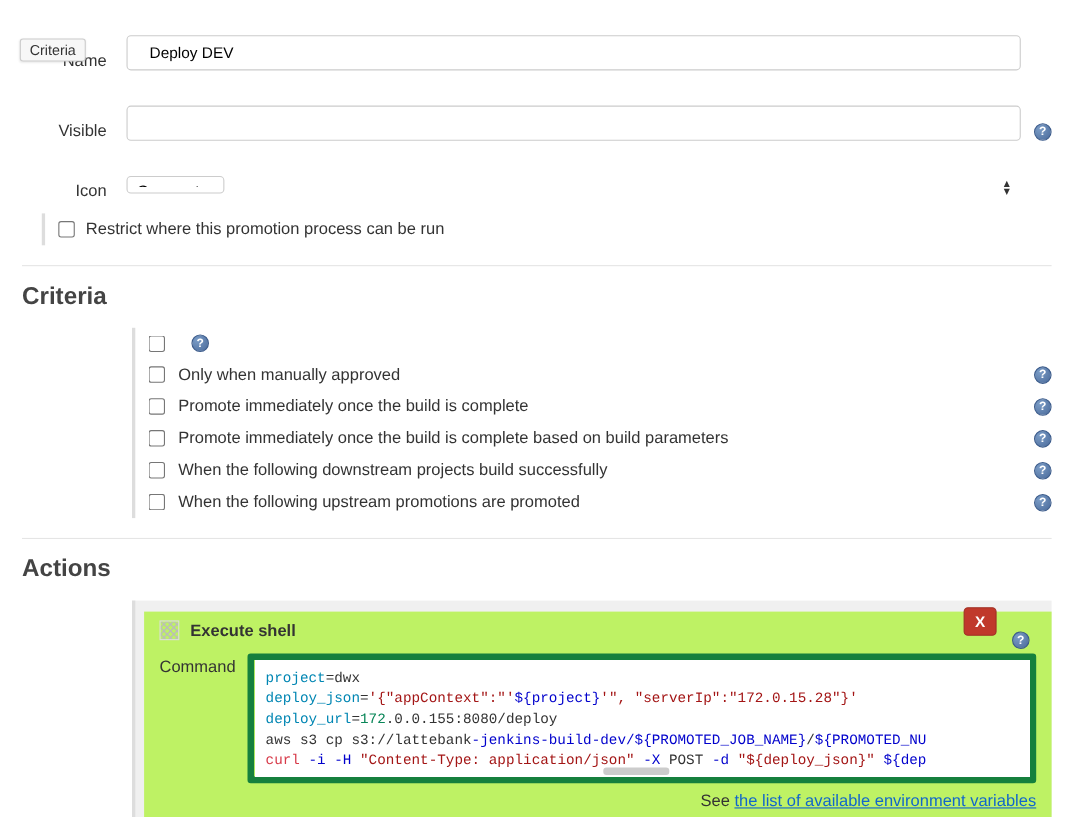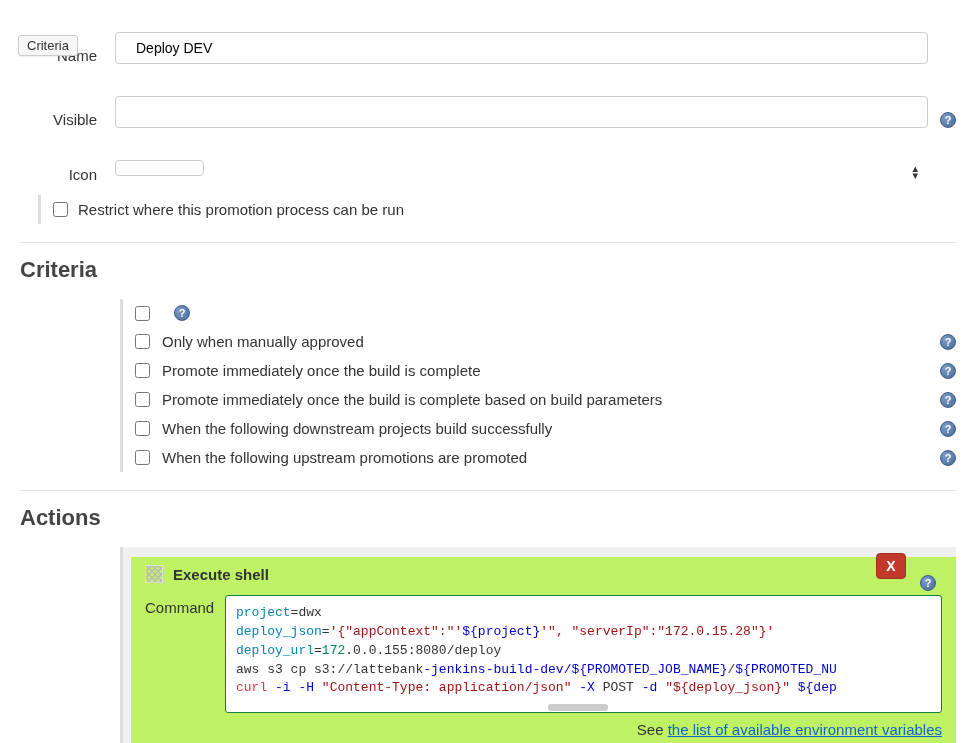--- a/index.html
+++ b/index.html
@@ -26,21 +26,21 @@
 .action-block { border-left: 3px solid #ddd; margin-left: 100px; padding: 10px 0 0 8px; background: #f0f0f0; position: relative; }
 .action-inner { background: #bef264; padding: 8px 14px 14px 14px; }
 .action-header { display: flex; align-items: center; margin-bottom: 12px; }
 .drag-handle { width: 18px; height: 18px; margin-right: 10px; background-image: repeating-linear-gradient(45deg, #bbb 0 1px, transparent 1px 4px), repeating-linear-gradient(-45deg, #bbb 0 1px, transparent 1px 4px); background-size: 6px 6px; cursor: move; border: 1px solid #ddd; }
 .action-title { font-weight: bold; font-size: 15px; color: #333; }
 .delete-btn { position: absolute; right: 50px; top: 6px; background: #c0392b; color: #fff; border: 1px solid #a03024; border-radius: 4px; width: 30px; height: 26px; font-size: 14px; font-weight: bold; cursor: pointer; display: flex; align-items: center; justify-content: center; }
 .action-help { position: absolute; right: 20px; top: 28px; }
 .cmd-row { display: flex; align-items: flex-start; }
 .cmd-label { width: 80px; padding-top: 4px; font-size: 15px; color: #333; }
 .cmd-body { flex: 1; }
-.code-editor { background: #fff; border: 1px solid #15803d; border-radius: 3px; padding: 8px 10px; font-family: Menlo, Consolas, "Courier New", monospace; font-size: 13px; line-height: 1.45; white-space: pre; overflow-x: hidden; height: 118px; position: relative; }
+.code-editor { background: #fff; border: 6px solid #15803d; border-radius: 3px; padding: 8px 10px; font-family: Menlo, Consolas, "Courier New", monospace; font-size: 13px; line-height: 1.45; white-space: pre; overflow-x: hidden; height: 118px; position: relative; }
 .code-editor .c-keyword { color: #0000cc; }
 .code-editor .c-string { color: #a31515; }
 .code-editor .c-var { color: #0086b3; }
 .code-editor .c-cmd { color: #d73a49; }
 .code-editor .c-number { color: #098658; }
 .scroll-thumb { position: absolute; bottom: 1px; left: 45%; width: 60px; height: 7px; background: #ccc; border-radius: 3px; }
 .env-link-row { margin-top: 8px; font-size: 15px; color: #333; text-align: right; }
 .env-link-row a { color: #1166cc; text-decoration: underline; }
 .adv-btn-row { display: flex; justify-content: flex-end; margin-top: 18px; }
 .adv-btn { background: #f5f5f5; border: 1px solid #ccc; border-radius: 4px; padding: 6px 14px; font-size: 14px; cursor: pointer; color: #333; }

